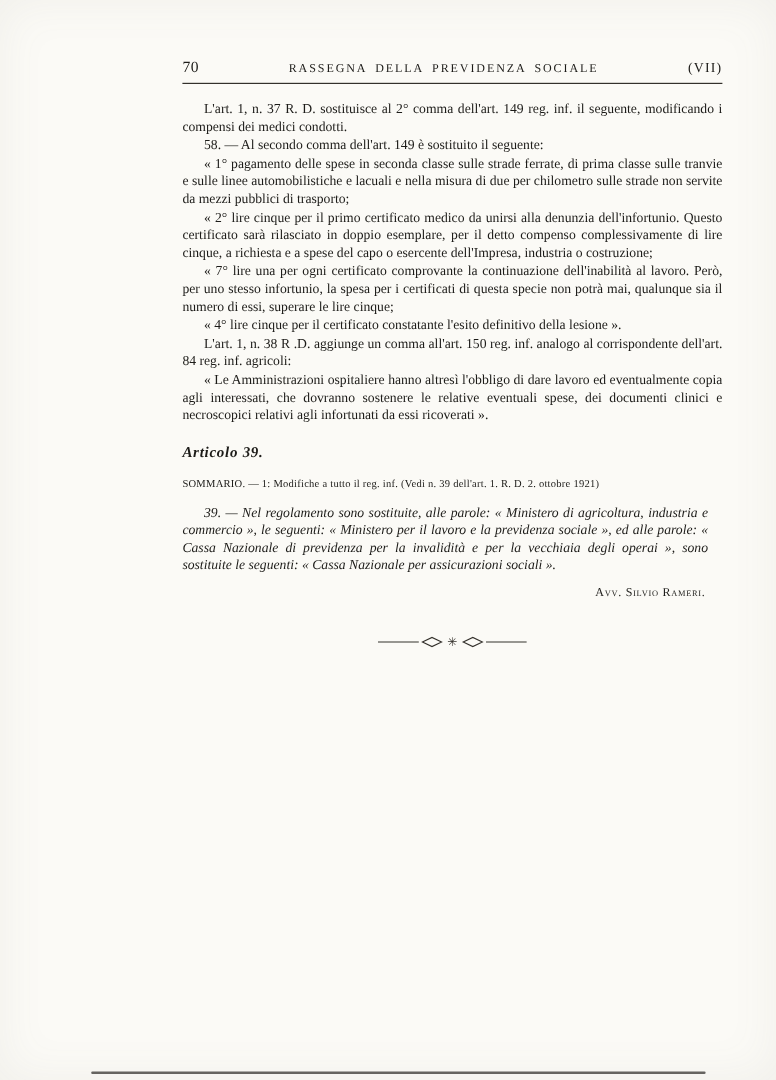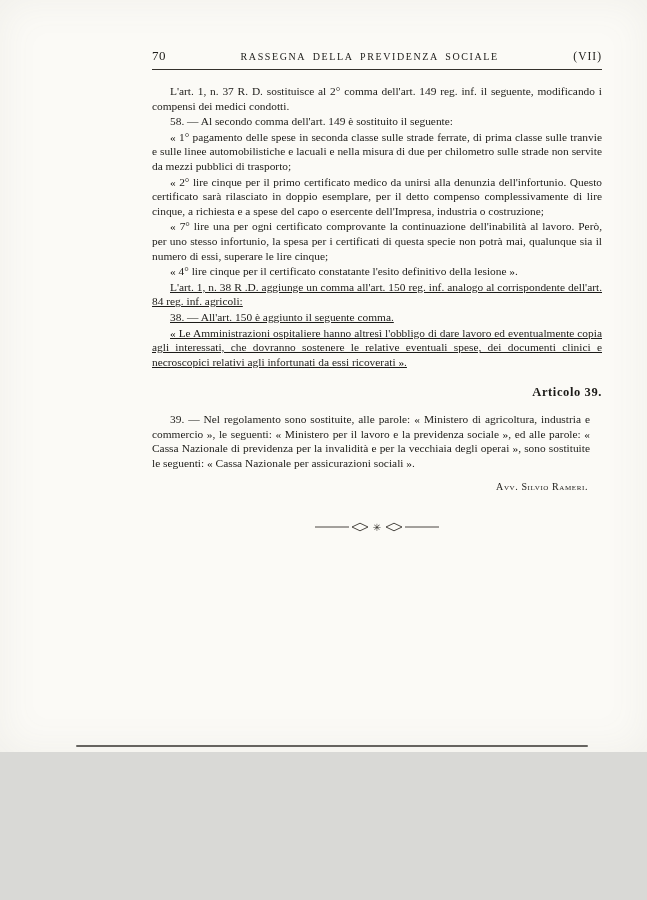--- a/index.html
+++ b/index.html
@@ -1,21 +1,21 @@
 <!DOCTYPE html>
 <html><head>
 <meta charset="utf-8">
 <style>
   html, body { margin: 0; padding: 0; }
   body { background: #d9d9d6; }
 
   .page {
     position: relative;
     width: 647px;
-    height: 752px;
+    height: 900px;
     margin: 0 auto;
     background: #fbfaf6;
     overflow: hidden;
     font-family: "Liberation Serif", "DejaVu Serif", serif;
     color: #1c1b18;
     box-shadow: inset 0 0 40px rgba(120,115,100,0.08);
   }
 
   .content {
     position: absolute;
@@ -45,44 +45,46 @@
     margin: 0 0 14px 0;
   }
 
   .body-text p {
     margin: 0 0 1px 0;
     font-size: 11.4px;
     line-height: 14.6px;
     text-align: justify;
     text-indent: 18px;
   }
-  .body-text p.gap { margin-top: 0; text-decoration: underline; }
+  .body-text p.gap { margin-top: 0; }
 
   .article-heading {
     margin: 16px 0 0 0;
-    text-align: right;
+    text-align: left;
     font-size: 12.5px;
     font-weight: bold;
+    font-style: italic;
     letter-spacing: 0.6px;
   }
 
   .sommario {
     margin: 13px 0 0 0;
     font-size: 8.8px;
     line-height: 11px;
     text-align: justify;
     letter-spacing: 0.2px;
   }
 
   .closing p {
     margin: 12px 12px 0 0;
     font-size: 11.4px;
     line-height: 14.6px;
     text-align: justify;
     text-indent: 18px;
+    font-style: italic;
   }
 
   .signature {
     margin: 10px 14px 0 0;
     text-align: right;
     font-size: 10px;
     font-variant: small-caps;
     letter-spacing: 0.6px;
   }
 
@@ -116,26 +118,26 @@
     <hr class="head-rule">
 
     <div class="body-text">
       <p>L'art. 1, n. 37 R. D. sostituisce al 2° comma dell'art. 149 reg. inf. il seguente, modificando i compensi dei medici condotti.</p>
       <p>58. — Al secondo comma dell'art. 149 è sostituito il seguente:</p>
       <p>« 1° pagamento delle spese in seconda classe sulle strade ferrate, di prima classe sulle tranvie e sulle linee automobilistiche e lacuali e nella misura di due per chilometro sulle strade non servite da mezzi pubblici di trasporto;</p>
       <p>« 2° lire cinque per il primo certificato medico da unirsi alla denunzia dell'infortunio. Questo certificato sarà rilasciato in doppio esemplare, per il detto compenso complessivamente di lire cinque, a richiesta e a spese del capo o esercente dell'Impresa, industria o costruzione;</p>
       <p>« 7° lire una per ogni certificato comprovante la continuazione dell'inabilità al lavoro. Però, per uno stesso infortunio, la spesa per i certificati di questa specie non potrà mai, qualunque sia il numero di essi, superare le lire cinque;</p>
       <p>« 4° lire cinque per il certificato constatante l'esito definitivo della lesione ».</p>
       <p class="gap">L'art. 1, n. 38 R .D. aggiunge un comma all'art. 150 reg. inf. analogo al corrispondente dell'art. 84 reg. inf. agricoli:</p>
-      <p class="gap">38. — All'art. 150 è aggiunto il seguente comma.</p>
       <p class="gap">« Le Amministrazioni ospitaliere hanno altresì l'obbligo di dare lavoro ed eventualmente copia agli interessati, che dovranno sostenere le relative eventuali spese, dei documenti clinici e necroscopici relativi agli infortunati da essi ricoverati ».</p>
     </div>
 
     <h2 class="article-heading">Articolo 39.</h2>
 
+    <p class="sommario">SOMMARIO. — 1: Modifiche a tutto il reg. inf. (Vedi n. 39 dell'art. 1. R. D. 2. ottobre 1921)</p>
 
     <div class="closing">
       <p>39. — Nel regolamento sono sostituite, alle parole: « Ministero di agricoltura, industria e commercio », le seguenti: « Ministero per il lavoro e la previdenza sociale », ed alle parole: « Cassa Nazionale di previdenza per la invalidità e per la vecchiaia degli operai », sono sostituite le seguenti: « Cassa Nazionale per assicurazioni sociali ».</p>
     </div>
 
     <div class="signature">Avv. Silvio Rameri.</div>
 
     <div class="ornament-wrap">
       <svg width="124" height="14" viewBox="0 0 124 14" aria-hidden="true">
         <line x1="0" y1="7" x2="34" y2="7" stroke="#35322d" stroke-width="0.9"></line>

